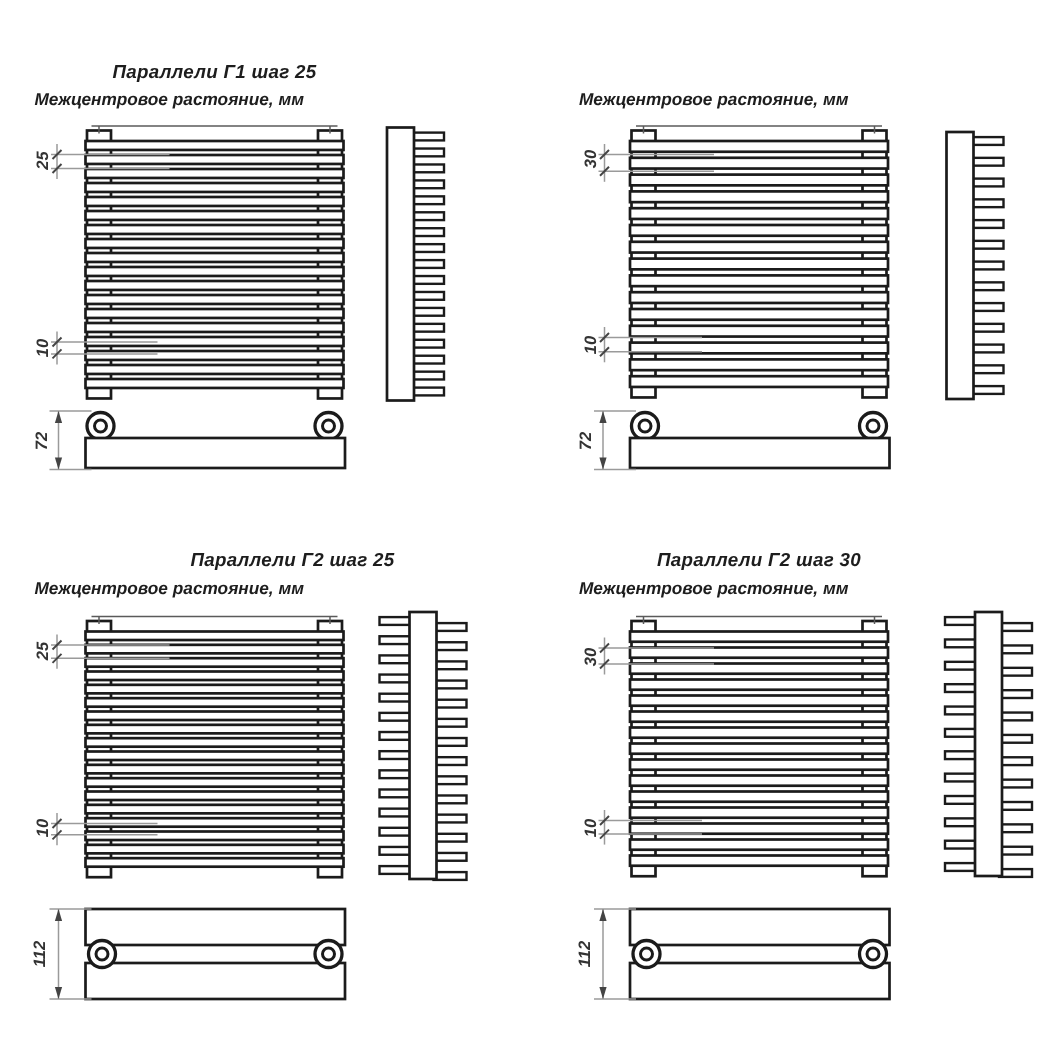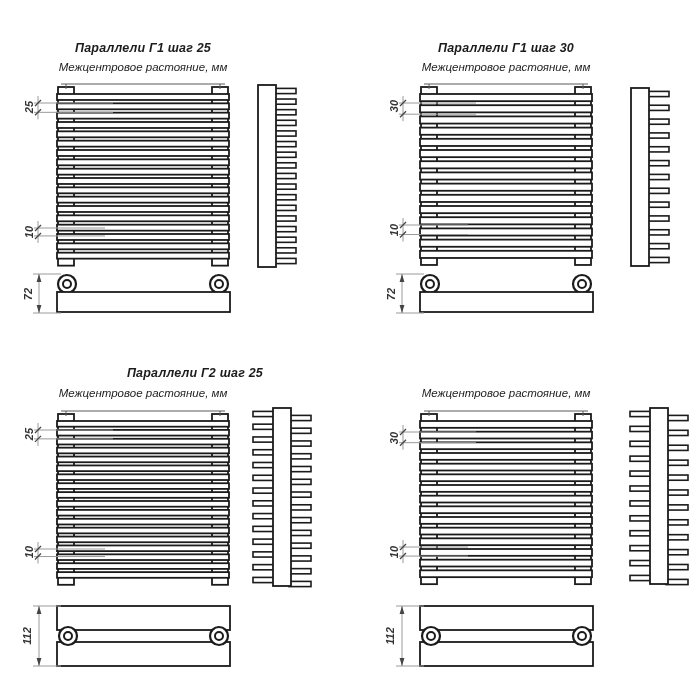--- a/index.html
+++ b/index.html
@@ -2,22 +2,22 @@
 <html><head>
 <meta charset="utf-8">
 <style>
   html,body{margin:0;padding:0;}
   body{width:700px;height:700px;background:#fff;position:relative;overflow:hidden;
        font-family:"Liberation Sans",sans-serif;}
   #sheet{position:absolute;left:0;top:0;width:700px;height:700px;}
   #canvas{position:absolute;left:0;top:0;}
   .title{position:absolute;width:240px;text-align:center;
          font-style:italic;font-weight:700;font-size:12.5px;letter-spacing:.2px;color:#1d1d1d;}
-  .subtitle{position:absolute;width:240px;text-align:center;
-         font-style:italic;font-weight:400;font-size:11.5px;color:#1d1d1d;}
+  .subtitle{position:absolute;width:240px;text-align:left;
+         font-style:italic;font-weight:700;font-size:11.5px;color:#1d1d1d;}
   .dim{position:absolute;width:40px;height:14px;line-height:14px;text-align:center;
        font-style:italic;font-weight:600;font-size:11px;color:#333;
        transform:rotate(-90deg);}
 </style>
 </head>
 <body>
 
 <div id="sheet">
 
   <svg id="canvas" width="700" height="700" viewBox="0 0 700 700">
@@ -284,30 +284,30 @@
         <path d="M402,666 L399.6,658 L404.4,658 Z" fill="#444"></path>
       </g>
     </svg>
 
   <div class="title" style="left:23px;top:41px;">Параллели Г1 шаг 25</div>
   <div class="subtitle" style="left:23px;top:61px;">Межцентровое растояние, мм</div>
   <div class="dim" style="left:9px;top:100px;">25</div>
   <div class="dim" style="left:9px;top:225px;">10</div>
   <div class="dim" style="left:8px;top:287px;">72</div>
 
-  <div class="title" style="left:386px;top:41px;">Параллели Г1 шаг 30</div>
   <div class="subtitle" style="left:386px;top:61px;">Межцентровое растояние, мм</div>
   <div class="dim" style="left:374px;top:99px;">30</div>
   <div class="dim" style="left:374px;top:223px;">10</div>
   <div class="dim" style="left:371px;top:287px;">72</div>
 
   <div class="title" style="left:23px;top:366px;text-align:right;">Параллели Г2 шаг 25</div>
   <div class="subtitle" style="left:23px;top:387px;">Межцентровое растояние, мм</div>
   <div class="dim" style="left:9px;top:427px;">25</div>
   <div class="dim" style="left:9px;top:545px;">10</div>
   <div class="dim" style="left:7px;top:629px;">112</div>
 
+  <div class="title" style="left:386px;top:366px;">Параллели Г2 шаг 30</div>
   <div class="subtitle" style="left:386px;top:387px;">Межцентровое растояние, мм</div>
   <div class="dim" style="left:374px;top:431px;">30</div>
   <div class="dim" style="left:374px;top:545px;">10</div>
   <div class="dim" style="left:370px;top:629px;">112</div>
 
 </div>
 
 </body></html>

